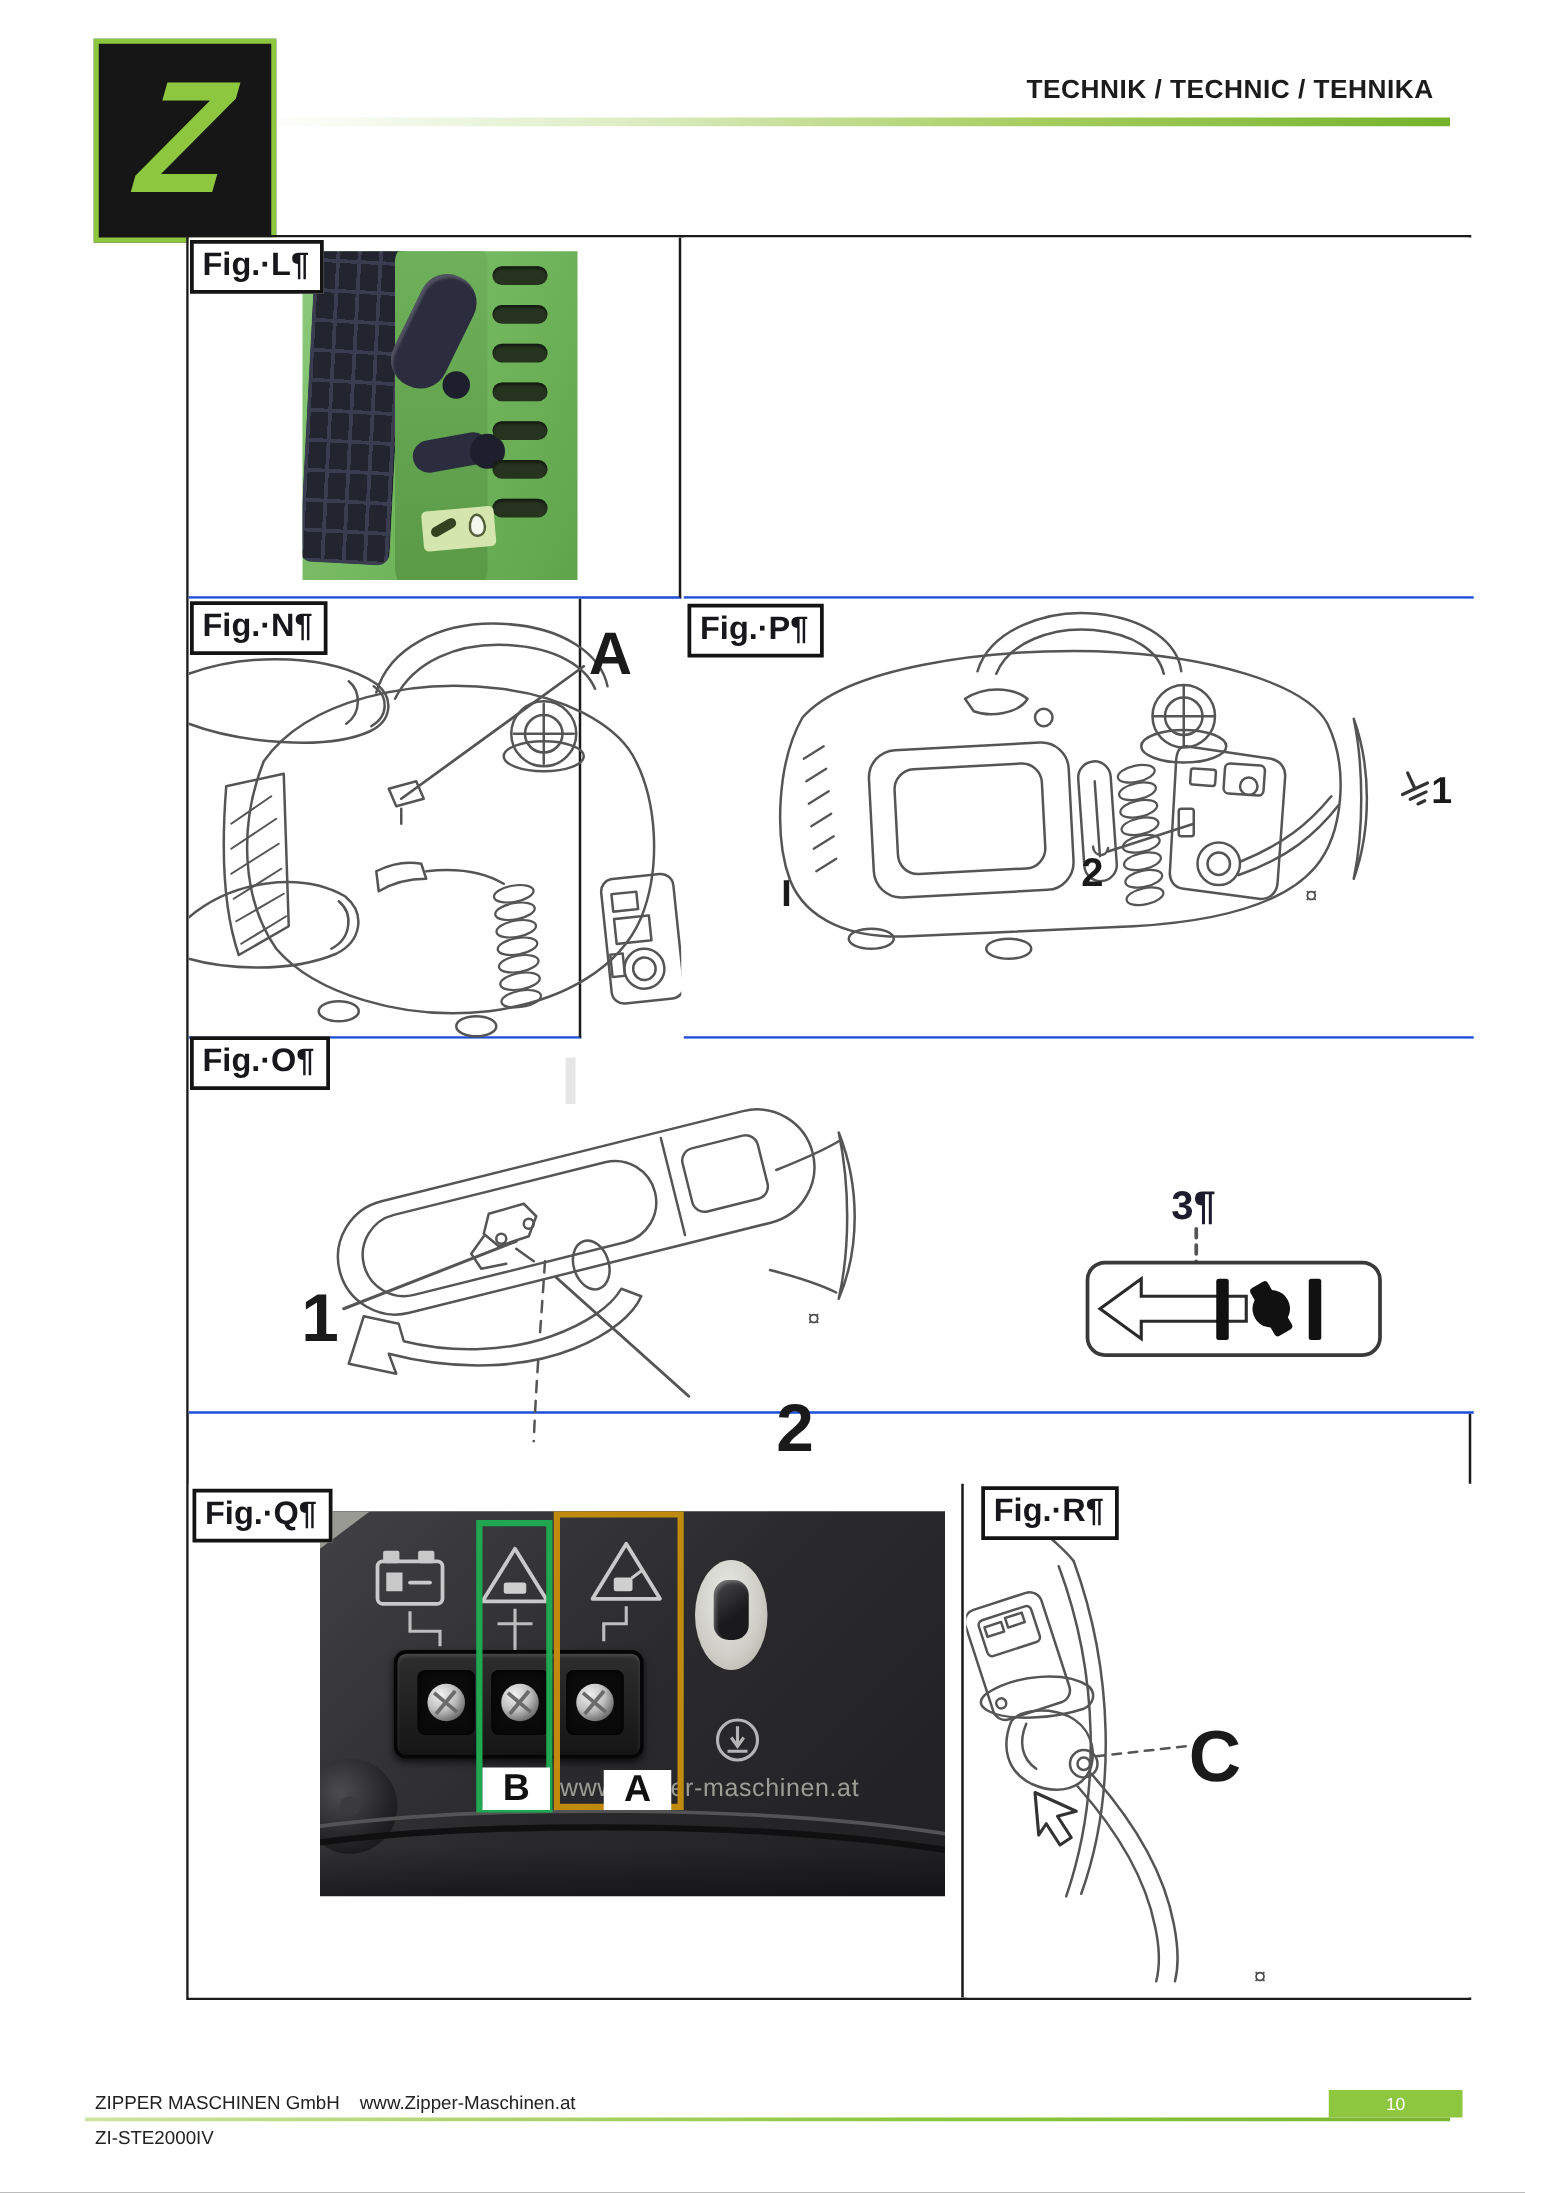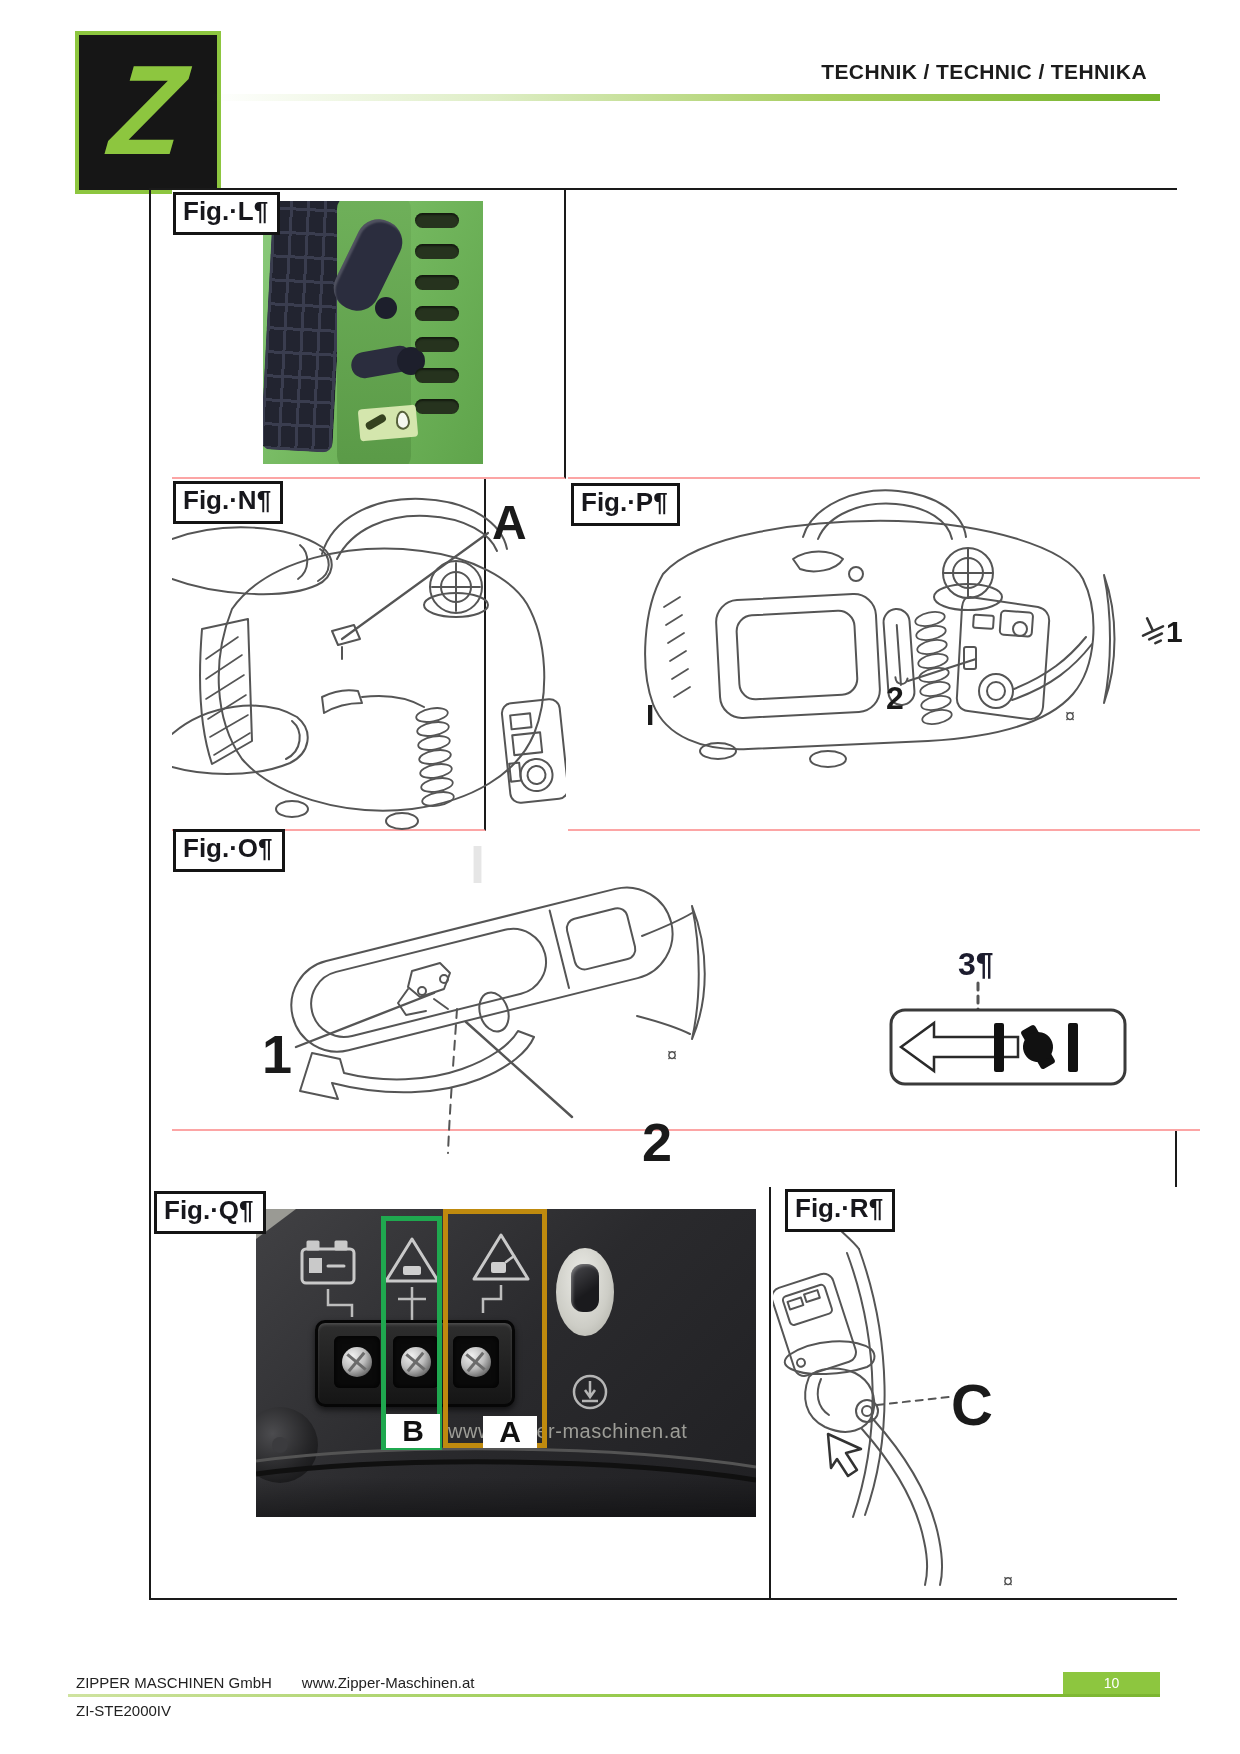--- a/index.html
+++ b/index.html
@@ -23,21 +23,21 @@
     top:60px;right:93px;font-size:21px;font-weight:bold;letter-spacing:.4px;color:#1c1c1c;
   }
   #hdr-line{
     left:210px;top:94px;width:950px;height:7px;
     background:linear-gradient(90deg, rgba(141,198,63,0) 0%, rgba(160,205,90,.35) 30%, #a6cd5e 65%, #74b32b 100%);
   }
   
   #tbl{left:149px;top:188px;width:1028px;height:1412px;border:2px solid #1a1a1a;}
   .cell{position:absolute;background:#fff;}
   .br{border-right:2px solid #1a1a1a;}
-  .bb{border-bottom:2px solid #fca5a5;margin-left:21px;}
+  .bb{border-bottom:2px solid #1d4ed8;}
   .figlab{
     position:absolute;left:1px;top:2px;background:#fff;border:3px solid #141414;
     font-size:26px;font-weight:bold;color:#17171c;padding:2px 9px 5px 7px;line-height:1.15;
     white-space:nowrap;z-index:6;
   }
   svg{display:block;}
   svg text{font-family:"Liberation Sans",sans-serif;}
   .mark{fill:#4d4d4d;font-size:18px;}
   
   #photoL{left:91px;top:11px;width:220px;height:263px;overflow:hidden;
@@ -84,24 +84,24 @@
   #photoQ .toggle{position:absolute;left:300px;top:39px;width:58px;height:88px;border-radius:50%;
     background:radial-gradient(ellipse at 45% 35%, #ecece7, #cdcdc6 60%, #a8a8a0 100%);z-index:1;}
   #photoQ .toggle .stem{position:absolute;left:15px;top:16px;width:28px;height:48px;border-radius:12px;
     background:linear-gradient(145deg,#4a4a4e,#1a1a1d 60%);box-shadow:inset 2px 2px 3px rgba(255,255,255,.25);}
   #photoQ .knob{position:absolute;left:-14px;top:198px;width:76px;height:76px;border-radius:50%;z-index:1;
     background:radial-gradient(circle at 40% 35%, #4c4c4f, #232325 60%, #101011 100%);}
   #photoQ .knob .c{position:absolute;left:30px;top:30px;width:16px;height:16px;border-radius:50%;background:#3b3b3e;}
   #photoQ .shade{position:absolute;left:0;bottom:0;width:100%;height:40px;z-index:2;
     background:linear-gradient(rgba(0,0,0,0),rgba(0,0,0,.4));}
   
-  #footer-row{left:76px;top:1674px;display:flex;gap:30px;font-size:15px;color:#222;}
+  #footer-row{left:76px;top:1674px;display:flex;gap:16px;font-size:15px;color:#222;}
   #footer-line{left:68px;top:1694px;width:1092px;height:3px;
     background:linear-gradient(90deg,#cfe3a0,#8dc63f 60%,#7cb531);}
-  #page-badge{left:1063px;top:1672px;width:97px;height:22px;display:flex;align-items:center;justify-content:center;
+  #page-badge{left:1063px;top:1672px;width:107px;height:22px;display:flex;align-items:center;justify-content:center;
     color:#fff;font-size:14px;}
   #footer-model{left:76px;top:1702px;font-size:15px;color:#222;}
 </style>
 </head>
 <body>
 
 <div id="page">
 
   <div id="logo" class="abs">
     <span class="z">Z</span>

